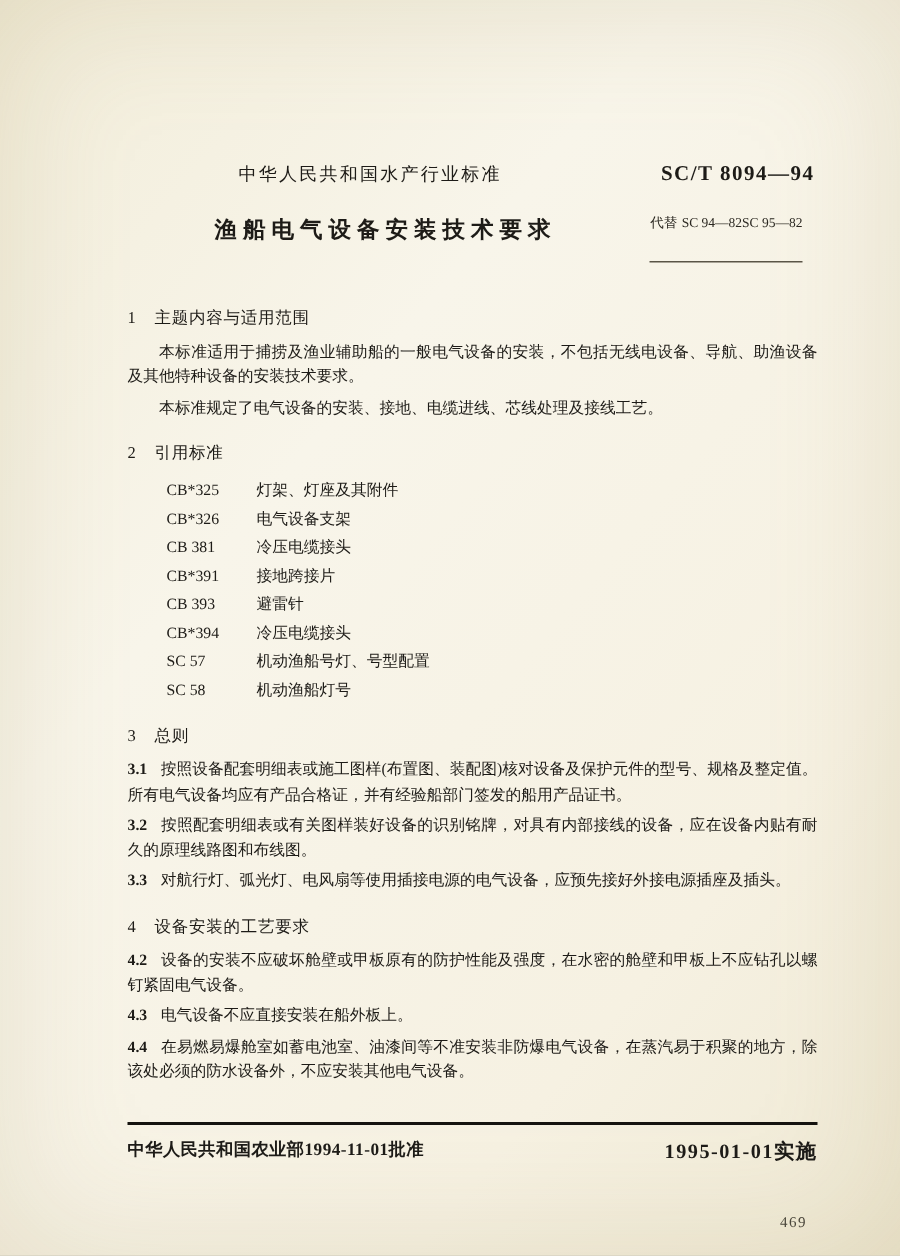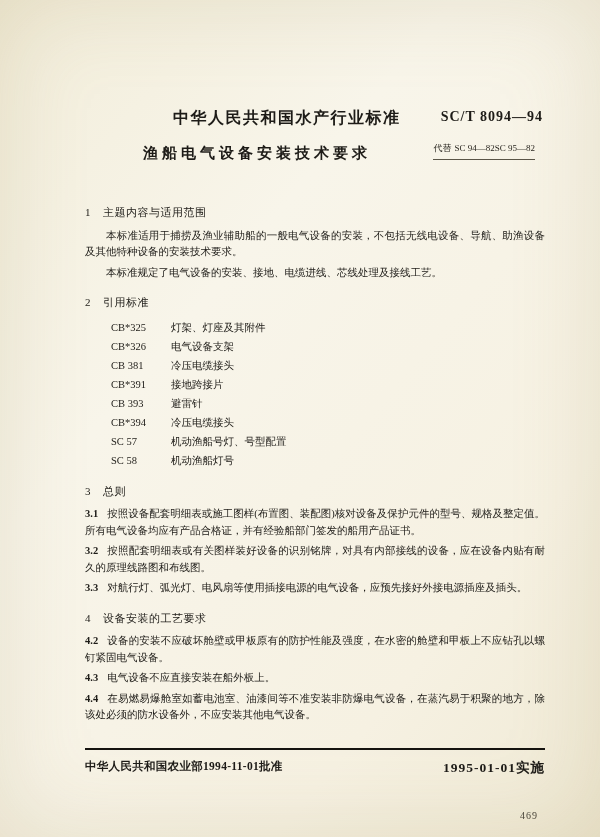--- a/index.html
+++ b/index.html
@@ -9,27 +9,27 @@
     width:600px; height:837px;
     margin:0 auto;
     background: linear-gradient(130deg, #f2edda 0%, #f8f5ea 35%, #f6f1e2 75%, #efe9d4 100%);
     box-shadow: inset 0 0 90px rgba(165,145,90,0.20);
     overflow:hidden;
     font-family:"Liberation Serif","DejaVu Serif",serif;
     color:#1d1b17;
   }
   
   .header { position:absolute; left:85px; right:55px; top:100px; height:85px; }
-  .org-line { position:absolute; left:88px; top:8px; font-size:16px; font-weight:bold; letter-spacing:1.5px; }
+  .org-line { position:absolute; left:74px; top:8px; font-size:12px; font-weight:normal; letter-spacing:1.5px; }
   .std-no { position:absolute; right:2px; top:9px; font-size:14px; font-weight:bold; letter-spacing:1px; }
   .doc-title { position:absolute; left:58px; top:44px; font-size:15px; font-weight:bold; letter-spacing:4px; }
   .replaces {
     position:absolute; right:10px; top:42px;
     font-size:9px; display:flex; align-items:center; gap:3px;
-    border-bottom:1px solid #5a5547; padding-bottom:4px; color:#2a2720;
+    border-bottom:1px solid #5a5547; padding-bottom:19px; color:#2a2720;
   }
   .rep-stack { display:flex; flex-direction:row; line-height:11px; }
   
   .doc-body {
     position:absolute; left:85px; right:55px; top:204px; bottom:92px;
     font-size:10.5px; line-height:16.5px; text-align:justify; overflow:hidden;
   }
   .sec-heading { font-weight:normal; font-size:11px; margin:13px 0 7px 0; letter-spacing:0.5px; }
   section:first-child .sec-heading { margin-top:0; }
   .sec-num { display:inline-block; margin-right:12px; }

